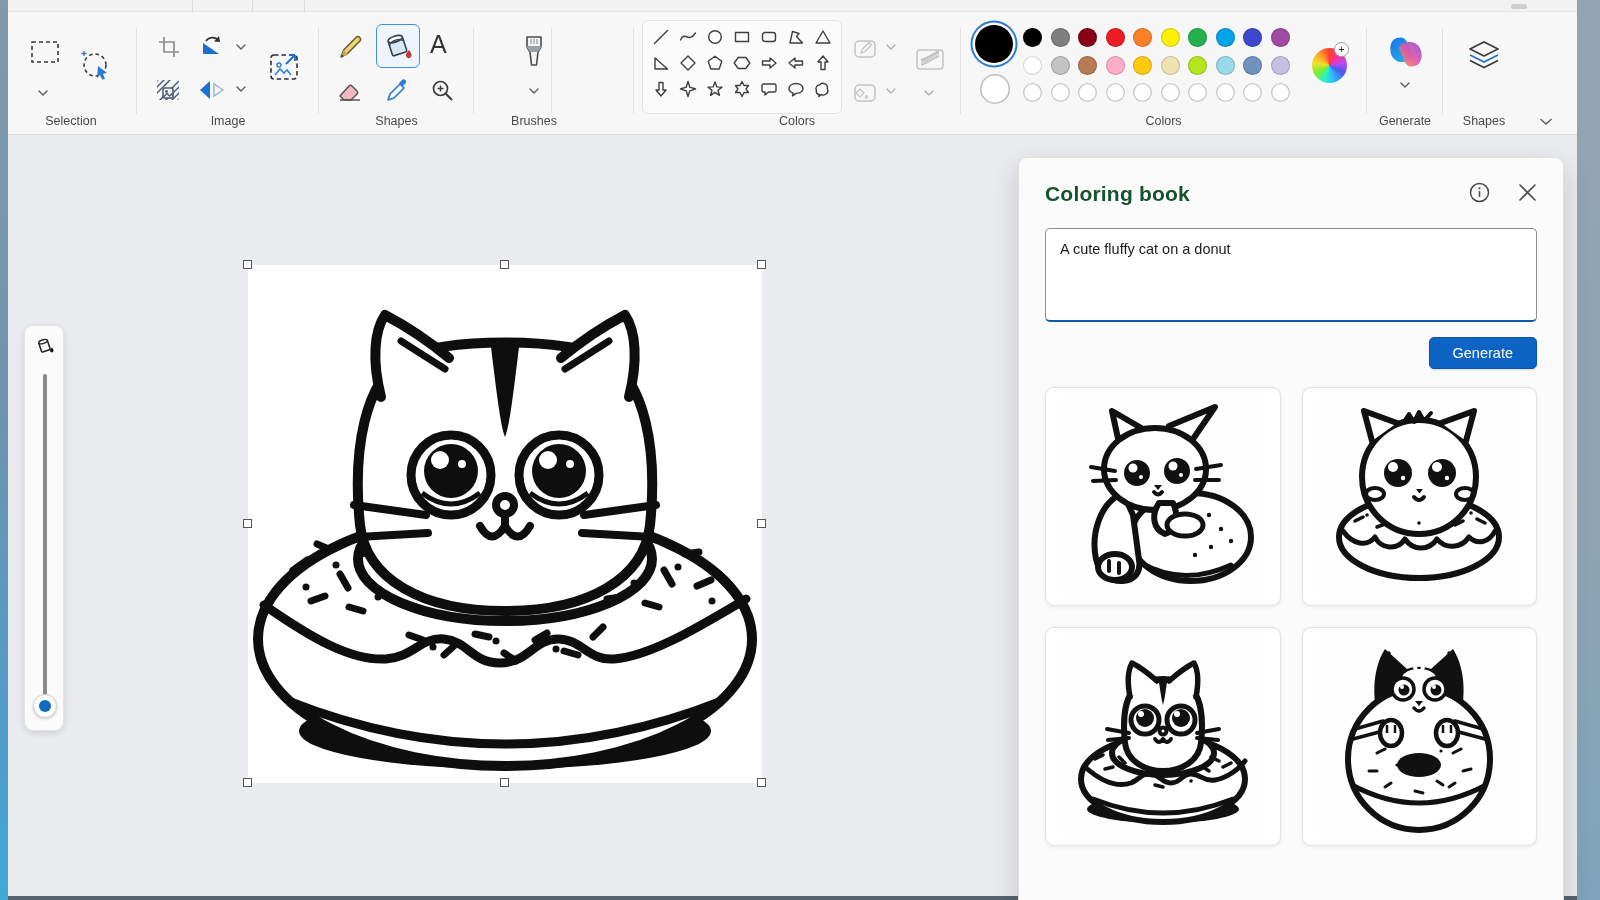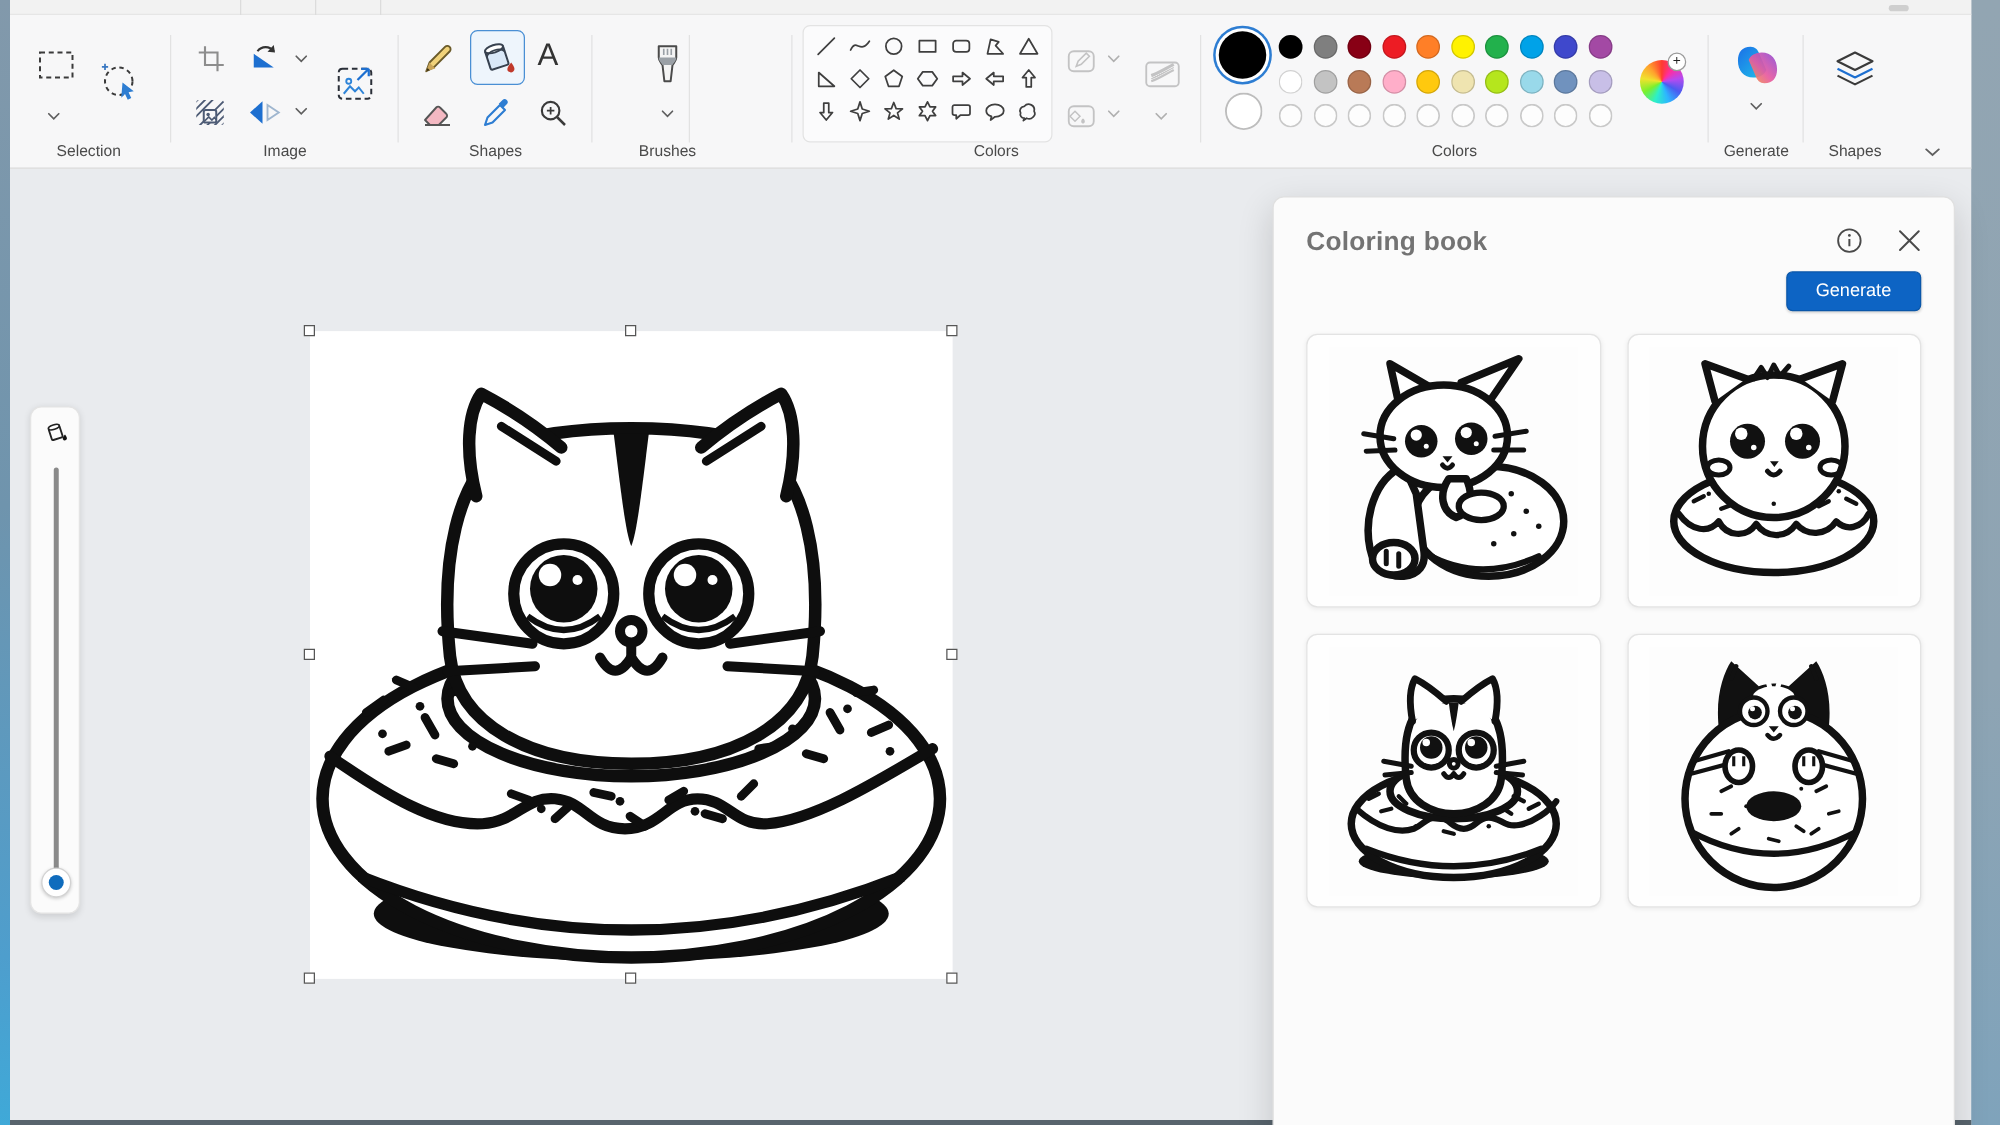--- a/index.html
+++ b/index.html
@@ -69,21 +69,21 @@
     background:#8a8a8a; border-radius:2px; }
   .slider-thumb { position:absolute; left:8px; top:368px; width:24px; height:24px;
     border-radius:50%; background:#fff; border:1px solid #d2d2d2; box-shadow:0 1px 3px rgba(0,0,0,.2); }
   .slider-thumb::after { content:""; position:absolute; left:5px; top:5px; width:12px; height:12px;
     border-radius:50%; background:#0f6cbd; }
 
   
   .panel { left:1018px; top:157px; width:546px; height:760px; background:#fbfbfb;
     border:1px solid #e0e0e0; border-radius:9px; box-shadow:0 10px 28px rgba(0,0,0,.16);
     padding:24px 26px; }
-  .panel-title { font-size:21px; font-weight:700; color:#737373; letter-spacing:.2px; }
+  .panel-title { font-size:21px; font-weight:700; color:#14532d; letter-spacing:.2px; }
   .panel-icons { position:absolute; right:26px; top:24px; display:flex; gap:28px; align-items:center; }
   .prompt-box { margin-top:22px; width:100%; height:94px; background:#fff;
     border:1px solid #8f8f8f; border-bottom:2.5px solid #0b5cad; border-radius:5px;
     font-family:"Liberation Sans",sans-serif; font-size:14.5px; color:#1b1b1b;
     padding:12px 14px; resize:none; outline:none; }
   .gen-row { margin-top:11px; display:flex; justify-content:flex-end; }
   .gen-btn { background:#0d64c4; color:#fff; border:1px solid #0a57aa; border-radius:5px;
     font-family:"Liberation Sans",sans-serif; font-size:14.5px; padding:7px 23px;
     box-shadow:0 1px 2px rgba(0,0,0,.15); cursor:pointer; }
   .thumb-grid { margin-top:18px; display:grid; grid-template-columns:1fr 1fr;
@@ -602,20 +602,21 @@
       <line x1="10.5" y1="9.2" x2="10.5" y2="15" stroke="#4a4a4a" stroke-width="1.6"></line>
       <circle cx="10.5" cy="6.3" r="1.1" fill="#4a4a4a"></circle>
         </svg>
     </span>
     <span>
       <svg width="19" height="19">
           <path d="M2 2 L17 17 M17 2 L2 17" stroke="#4a4a4a" stroke-width="1.6" stroke-linecap="round"></path>
         </svg>
     </span>
   </div>
+  <textarea class="prompt-box" spellcheck="false" style="">A cute fluffy cat on a donut</textarea>
   <div class="gen-row">
     <button class="gen-btn">Generate</button>
   </div>
   <div class="thumb-grid">
 
     <div class="thumb-card" aria-label="Coloring page: cat hugging a donut">
       <svg viewBox="0 0 200 200">
         <rect width="200" height="200" fill="#fdfdfd"></rect>
         <g stroke="#111" stroke-width="6" stroke-linejoin="round" stroke-linecap="round" fill="#fff">
           <ellipse cx="128" cy="140" rx="60" ry="44"></ellipse>

